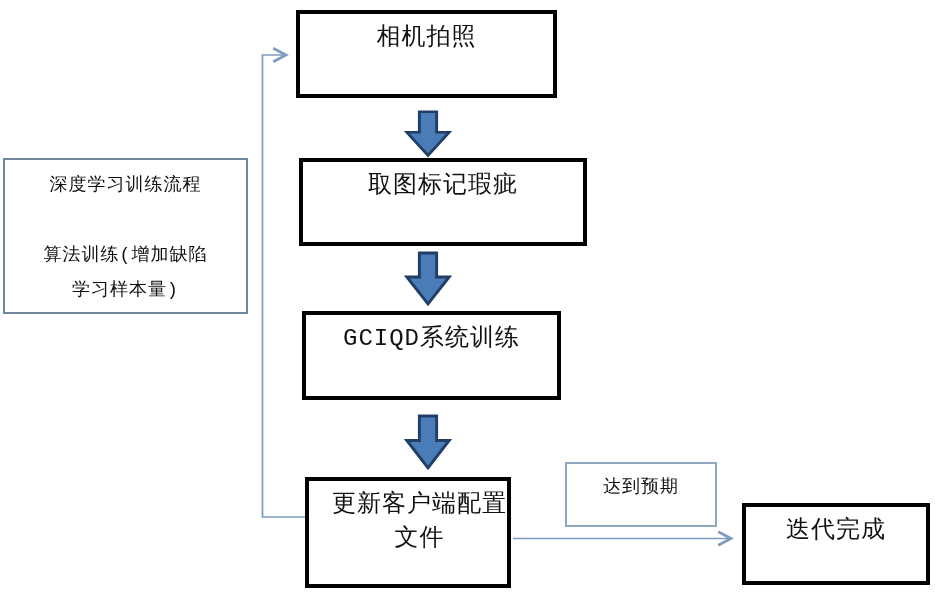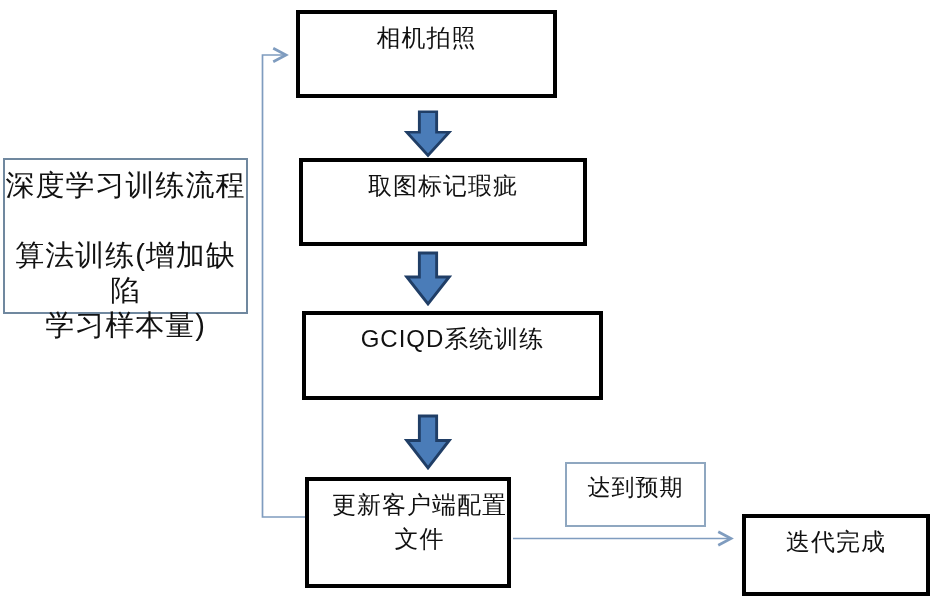--- a/index.html
+++ b/index.html
@@ -5,54 +5,54 @@
   html, body {
     margin: 0;
     padding: 0;
     background: #ffffff;
   }
   .canvas {
     position: relative;
     width: 935px;
     height: 599px;
     background: #ffffff;
-    font-family: Liberation Sans, sans-serif;
+    font-family: Liberation Mono, monospace;
     color: #111111;
     overflow: hidden;
   }
   .node {
     position: absolute;
     box-sizing: border-box;
     background: #ffffff;
     text-align: center;
     white-space: pre-line;
     line-height: 34px;
     font-size: 24px;
     letter-spacing: 1px;
   }
   .node.process {
     border: 4px solid #000000;
     padding-top: 7px;
   }
   .node-camera  { left: 296px; top: 10px;  width: 261px; height: 88px;  }
   .node-mark    { left: 299px; top: 158px; width: 288px; height: 88px;  }
-  .node-train   { left: 302px; top: 311px; width: 301px; height: 89px;  }
+  .node-train   { left: 302px; top: 311px; width: 259px; height: 89px;  }
   .node-update  { left: 305px; top: 477px; width: 206px; height: 111px; padding-left: 23px; }
-  .node-done    { left: 742px; top: 514px; width: 188px; height: 82px;  }
+  .node-done    { left: 742px; top: 503px; width: 188px; height: 82px;  }
   .node-side-note {
     left: 3px; top: 158px; width: 245px; height: 156px;
     border: 2px solid #70889f;
-    font-size: 29px;
+    font-size: 18px;
     line-height: 35px;
     padding-top: 8px;
   }
   .node-expected {
-    left: 565px; top: 462px; width: 141px; height: 65px;
+    left: 565px; top: 462px; width: 152px; height: 65px;
     border: 2px solid #8fa7c0;
-    font-size: 23px;
+    font-size: 18px;
     padding-top: 6px;
   }
   .overlay, .block-arrow {
     position: absolute;
     pointer-events: none;
   }
   .overlay { left: 0; top: 0; }
   .arrow1 { left: 404px; top: 110px; width: 48px; height: 48px; }
   .arrow2 { left: 404px; top: 251px; width: 48px; height: 56px; }
   .arrow3 { left: 404px; top: 414px; width: 48px; height: 57px; }

